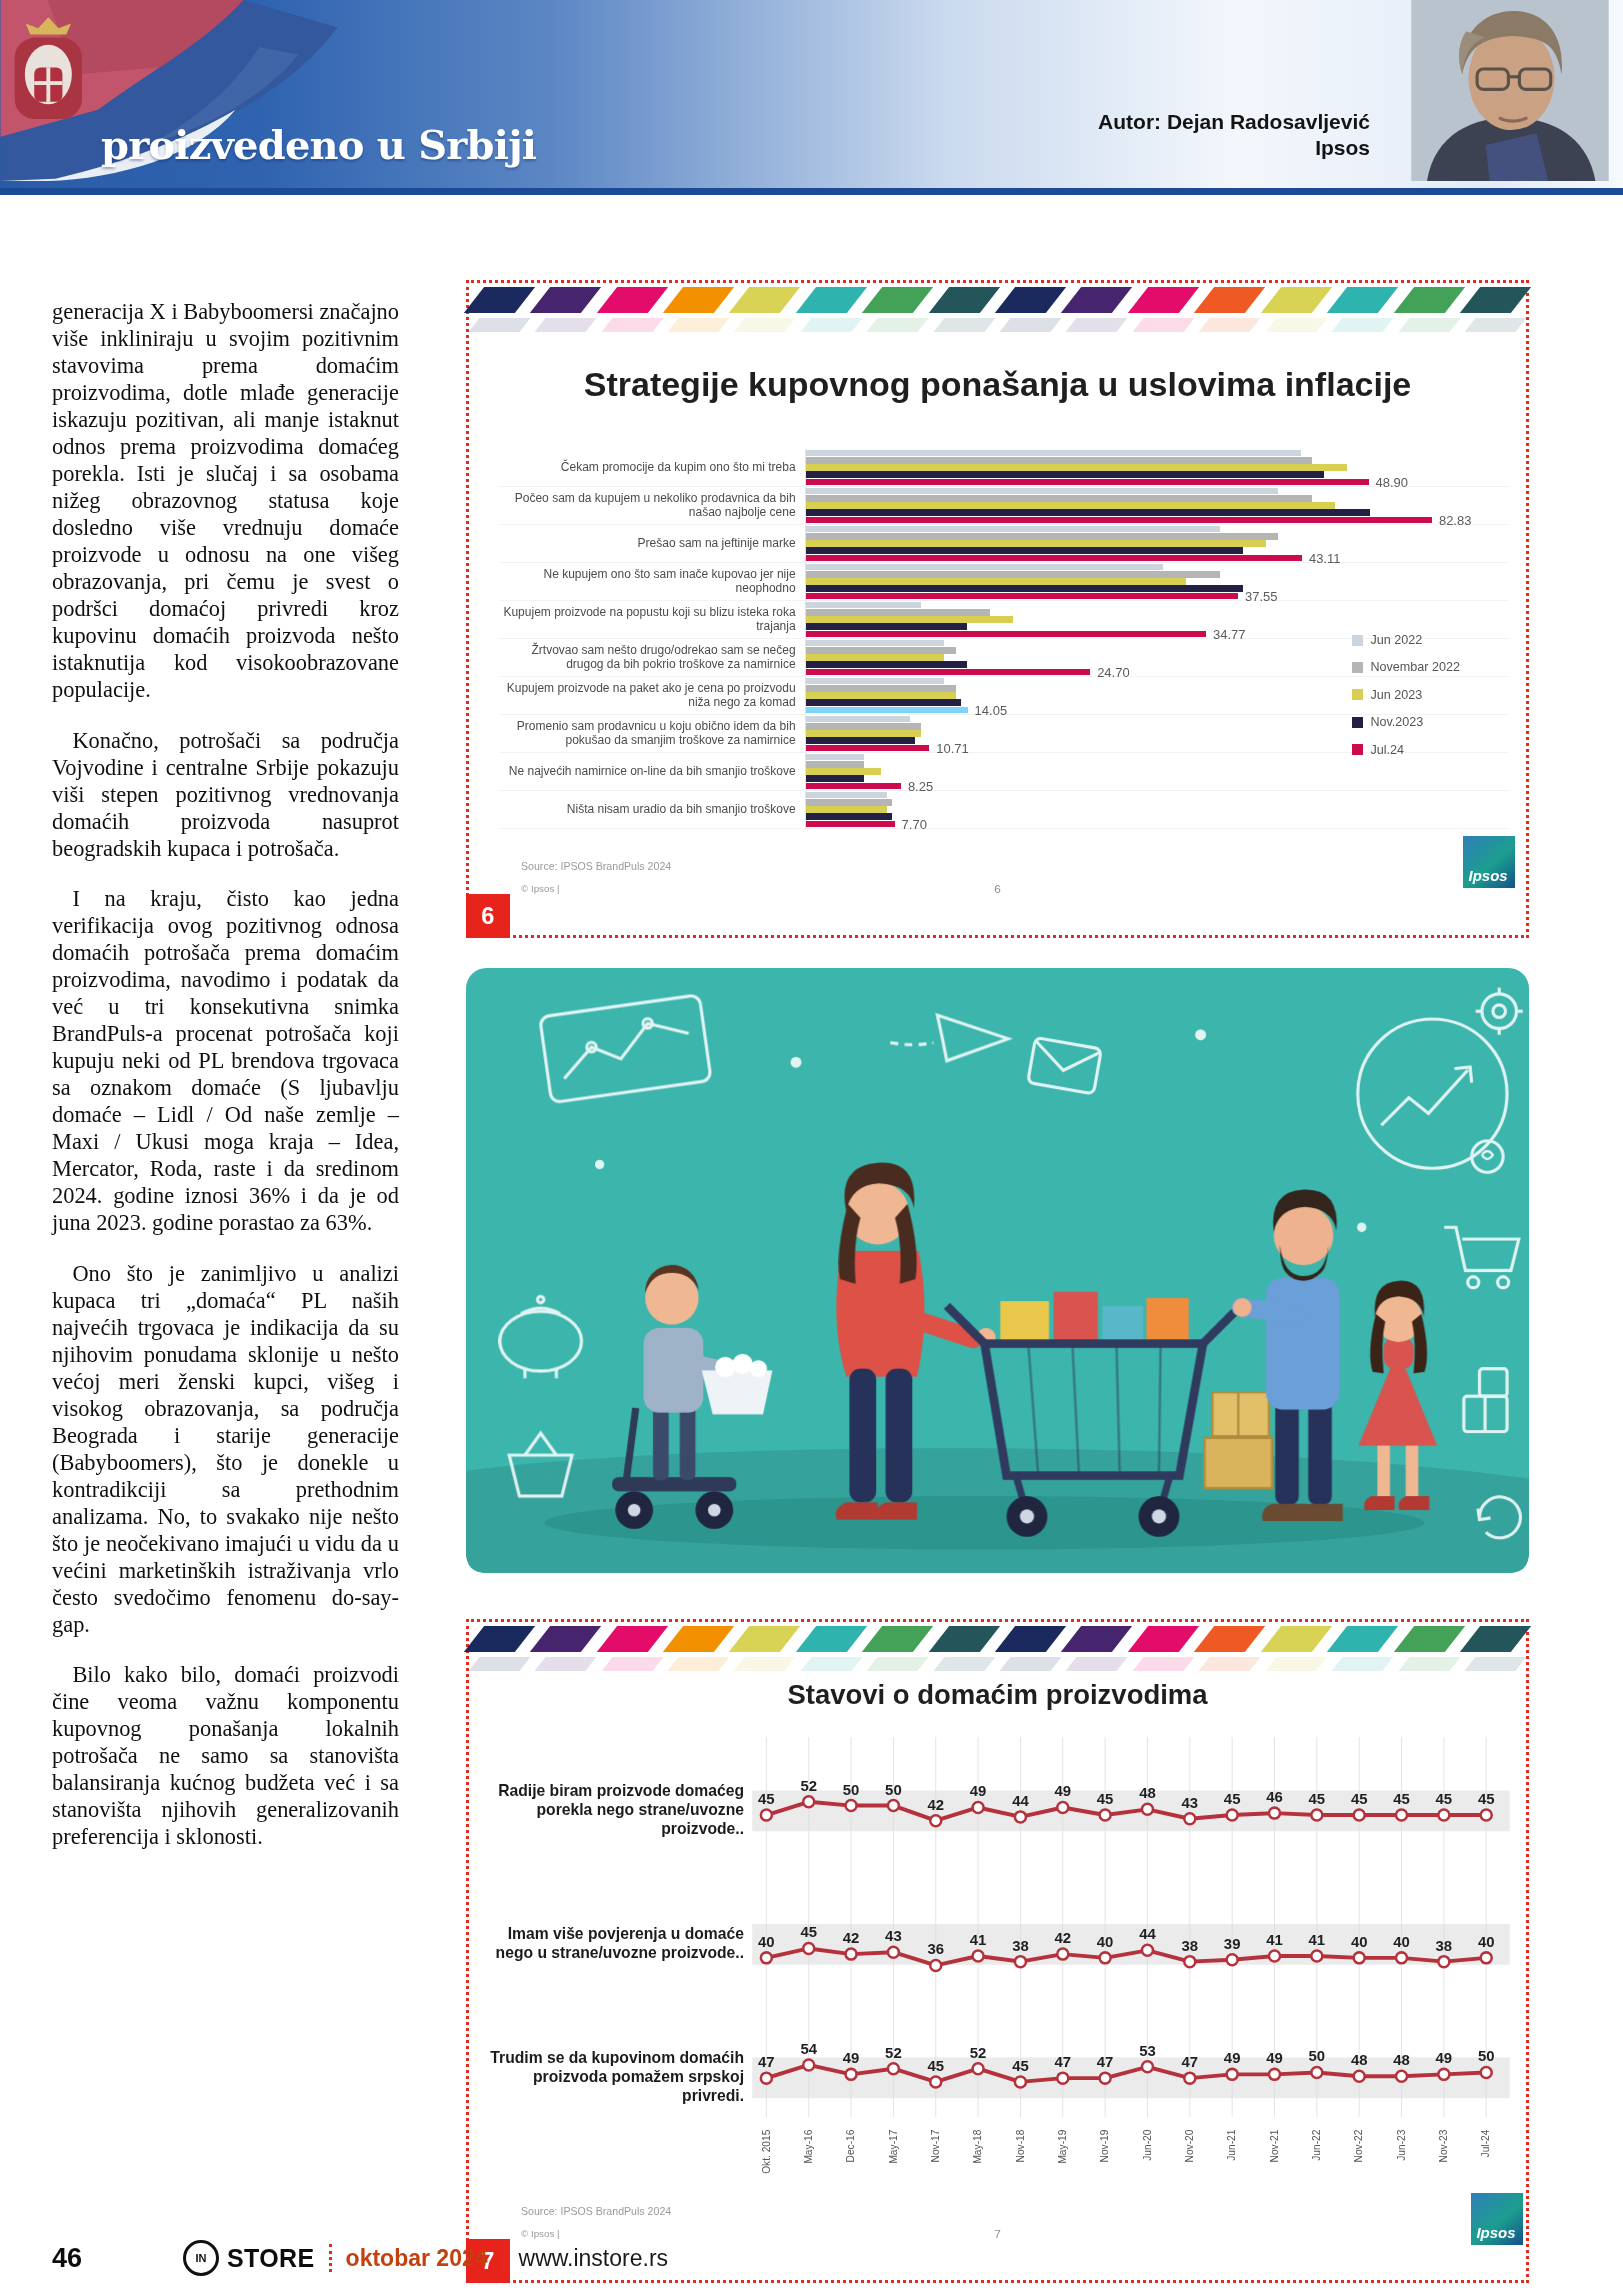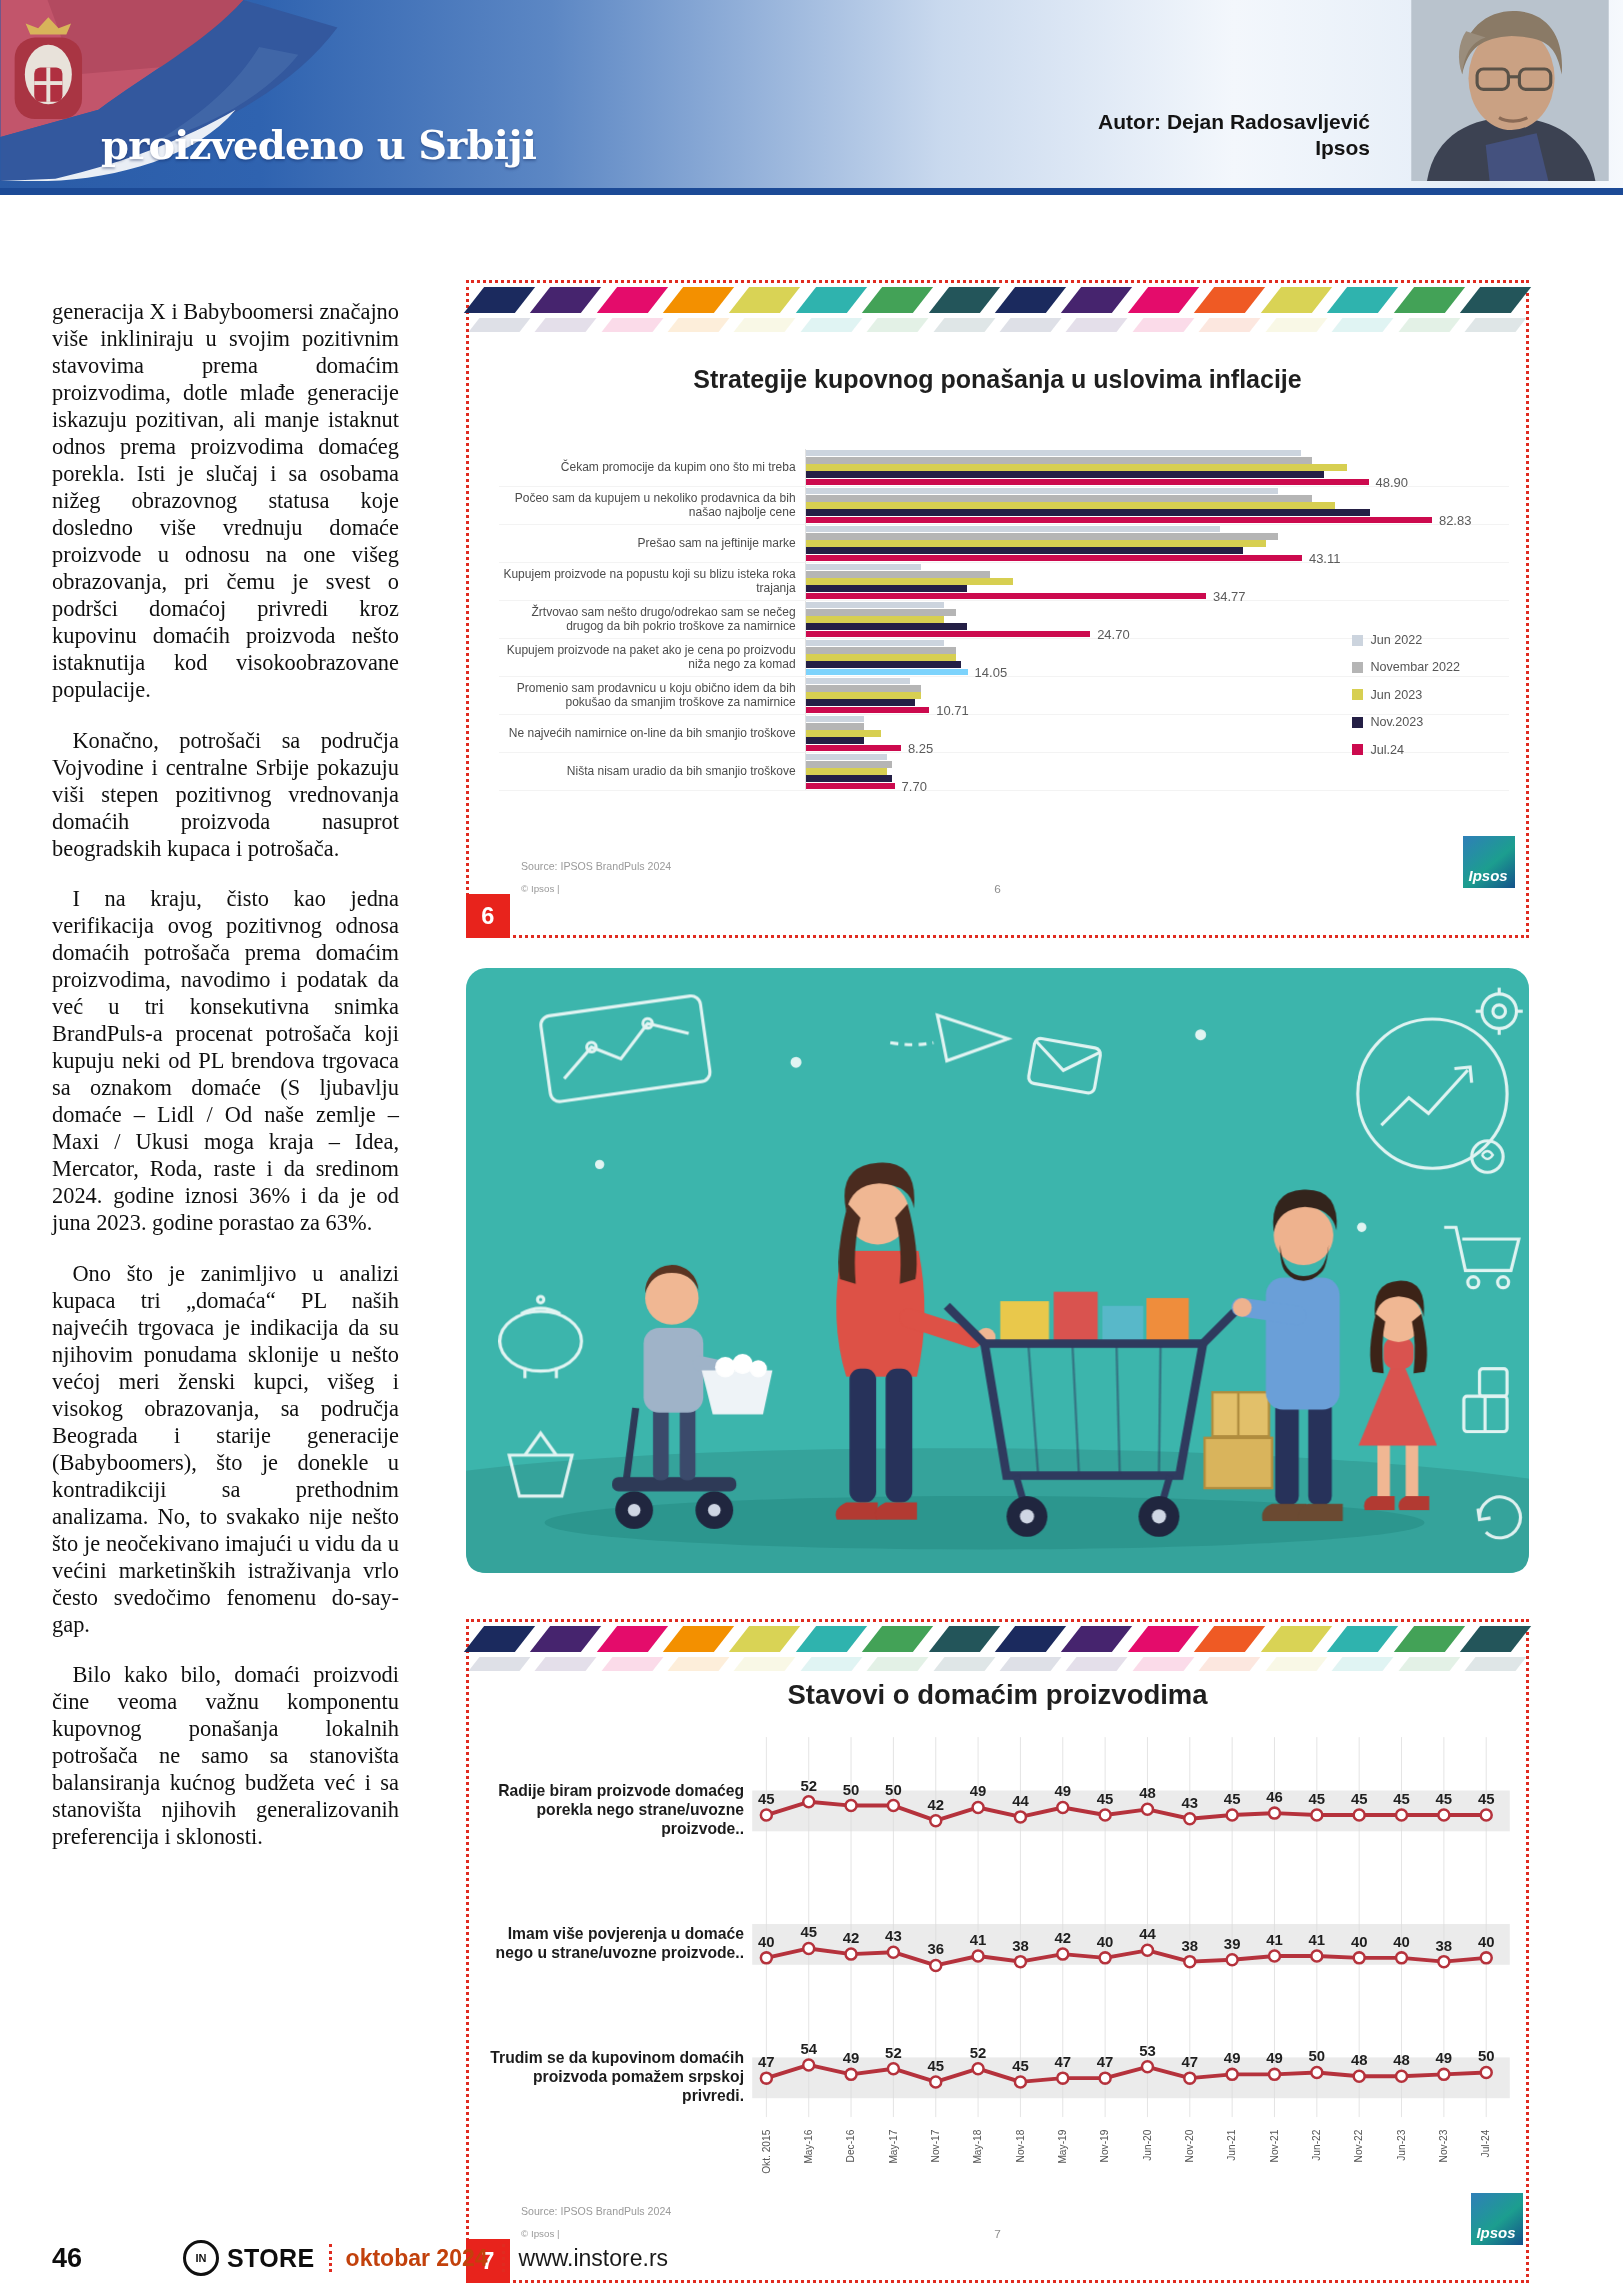--- a/index.html
+++ b/index.html
@@ -28,21 +28,21 @@
   
   .panel{position:absolute;left:466px;width:1063px;box-sizing:border-box;
     border:3.1px dotted #e02b20;background:#ffffff;}
   #panel1{top:280px;height:658px;}
   #panel2{top:1619px;height:664px;}
   .strip{position:absolute;top:3.9px;left:4.7px;right:4.7px;height:26px;display:flex;gap:15px;}
   .strip .seg{flex:1;transform:skewX(-38deg);}
   .strip.echo{top:35px;height:14px;opacity:.14;}
   .chart-title{position:absolute;left:0;right:0;text-align:center;margin:0;
     font-weight:bold;color:#1f1f1f;}
-  #panel1 .chart-title{top:82px;font-size:25px;}
+  #panel1 .chart-title{top:82px;font-size:34px;}
   #panel2 .chart-title{top:57px;font-size:27.5px;}
 
   
   .c1rows{position:absolute;left:30px;right:17.3px;top:166px;}
   .bgroup{display:flex;align-items:center;height:37px;border-bottom:0.8px solid #f3f3f3;}
   .blabel{width:306px;padding-right:9.4px;box-sizing:border-box;text-align:right;
     font-size:12px;line-height:13.4px;color:#4c4c4c;}
   .bars{flex:1;margin-right:47px;border-left:0.8px solid #e2e2e2;padding:1.6px 0;}
   .bar{position:relative;height:6.3px;margin-bottom:0.8px;}
   .bar:last-child{margin-bottom:0;}
@@ -197,20 +197,32 @@
       </div>
       <div class="bgroup">
         <div class="blabel">Prešao sam na jeftinije  marke</div>
         <div class="bars">
           <div class="bar" style="width: 63.1579%; background: rgb(204, 212, 222);"></div>
           <div class="bar" style="width: 71.9298%; background: rgb(181, 181, 181);"></div>
           <div class="bar" style="width: 70.1754%; background: rgb(215, 207, 81);"></div>
           <div class="bar" style="width: 66.6667%; background: rgb(36, 31, 69);"></div>
           <div class="bar" style="width: 75.6316%; background: rgb(204, 10, 78);">
             <span class="bval">43.11</span>
+          </div>
+        </div>
+      </div>
+      <div class="bgroup">
+        <div class="blabel">Ne  kupujem ono što sam inače kupovao jer nije neophodno</div>
+        <div class="bars">
+          <div class="bar" style="width: 54.386%; background: rgb(204, 212, 222);"></div>
+          <div class="bar" style="width: 63.1579%; background: rgb(181, 181, 181);"></div>
+          <div class="bar" style="width: 57.8947%; background: rgb(215, 207, 81);"></div>
+          <div class="bar" style="width: 66.6667%; background: rgb(36, 31, 69);"></div>
+          <div class="bar" style="width: 65.8772%; background: rgb(204, 10, 78);">
+            <span class="bval">37.55</span>
           </div>
         </div>
       </div>
       <div class="bgroup">
         <div class="blabel">Kupujem proizvode na popustu koji su blizu isteka roka trajanja</div>
         <div class="bars">
           <div class="bar" style="width: 17.5439%; background: rgb(204, 212, 222);"></div>
           <div class="bar" style="width: 28.0702%; background: rgb(181, 181, 181);"></div>
           <div class="bar" style="width: 31.5789%; background: rgb(215, 207, 81);"></div>
           <div class="bar" style="width: 24.5614%; background: rgb(36, 31, 69);"></div>

